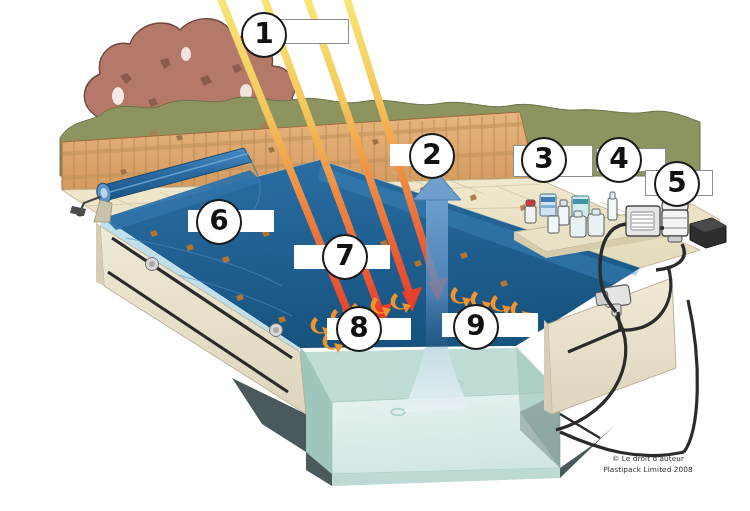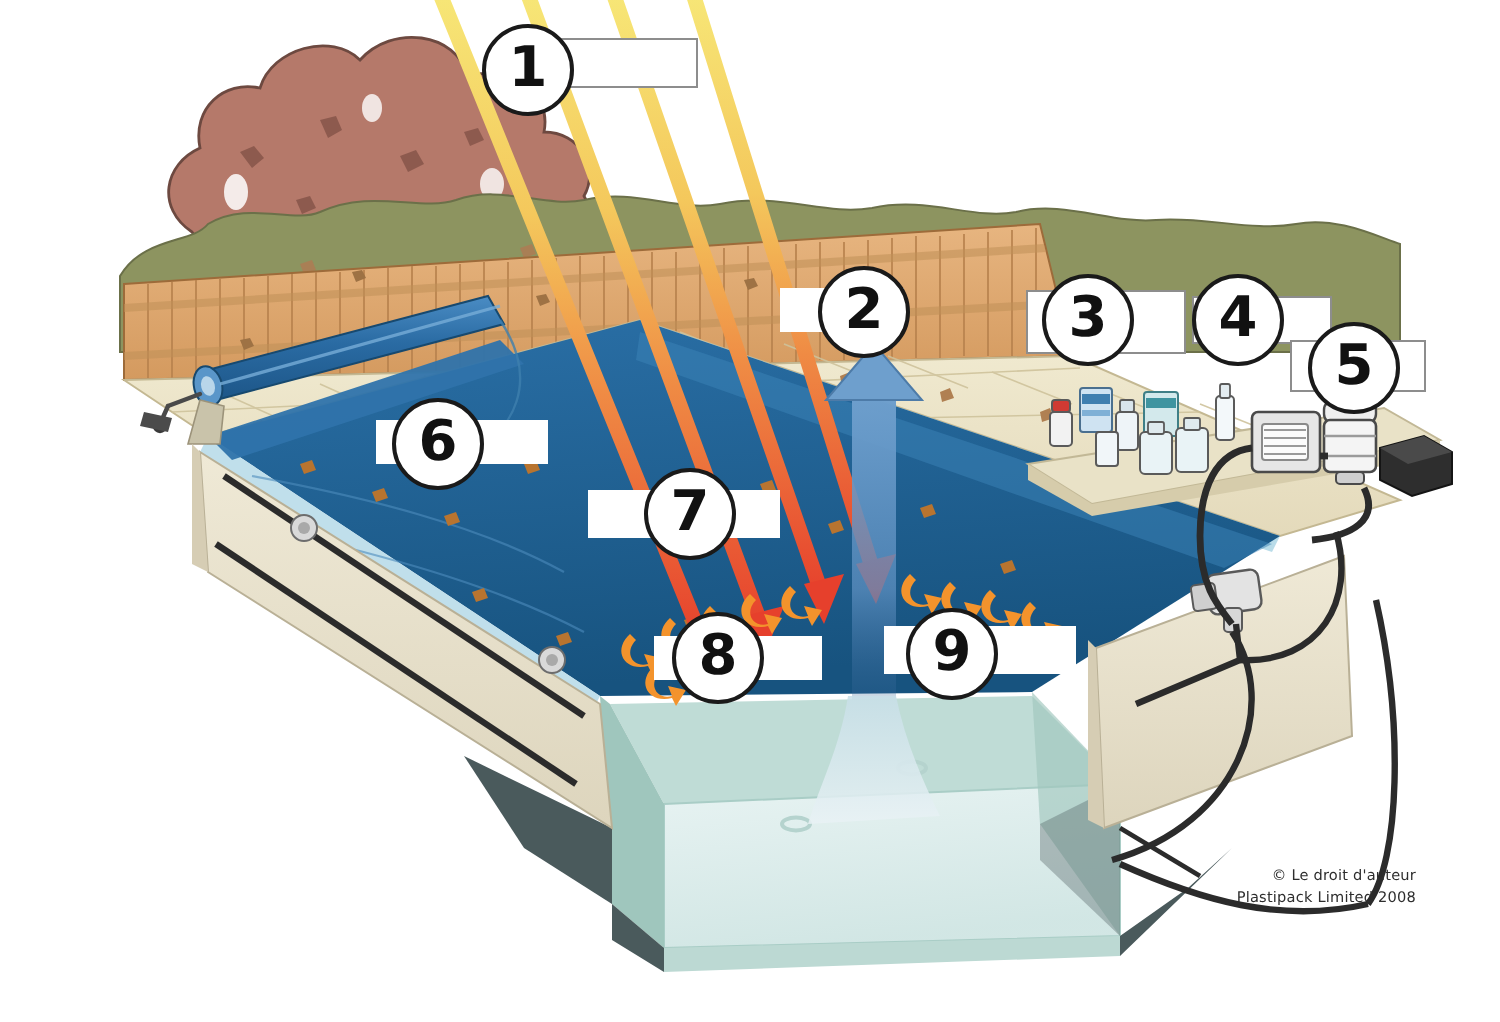--- a/index.html
+++ b/index.html
@@ -42,23 +42,23 @@
     position:absolute;
     background:#ffffff;
     border:none;
     box-sizing:border-box;
     z-index:35;
   }
 
   
   #copyright{
     position:absolute;
-    left:588px;top:433px;
+    left:588px;top:454px;
     width:120px;
-    text-align:right;
+    text-align:center;
     font-family:"DejaVu Sans",sans-serif;
     font-size:7.3px;
     line-height:1.45;
     color:#2e2e2e;
     z-index:30;
     letter-spacing:.1px;
   }
   #copyright div{white-space:nowrap;}
 </style>
 </head>

